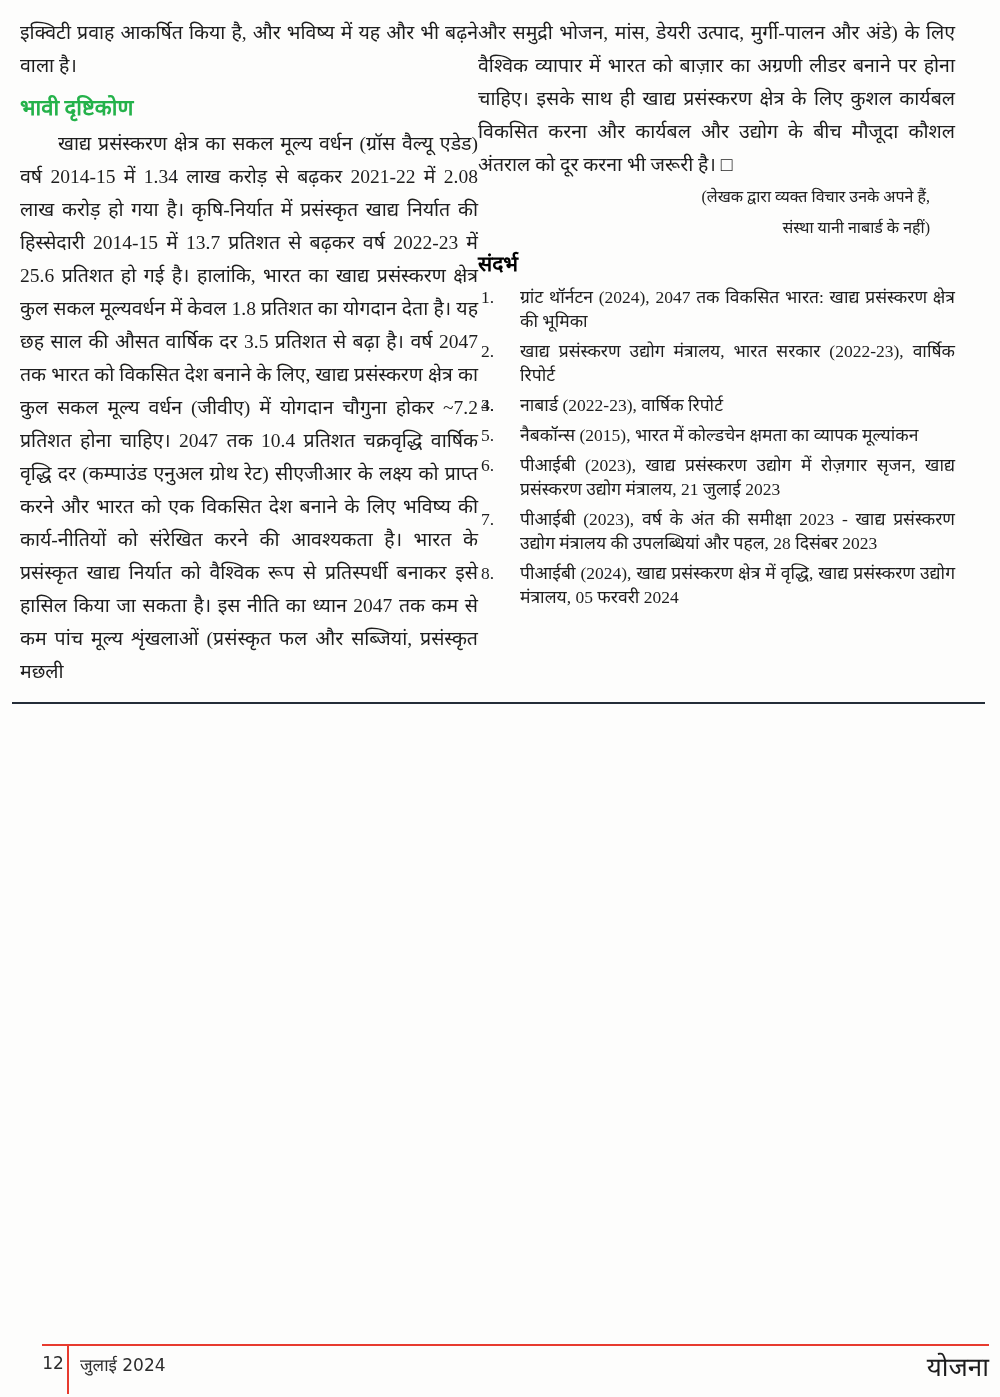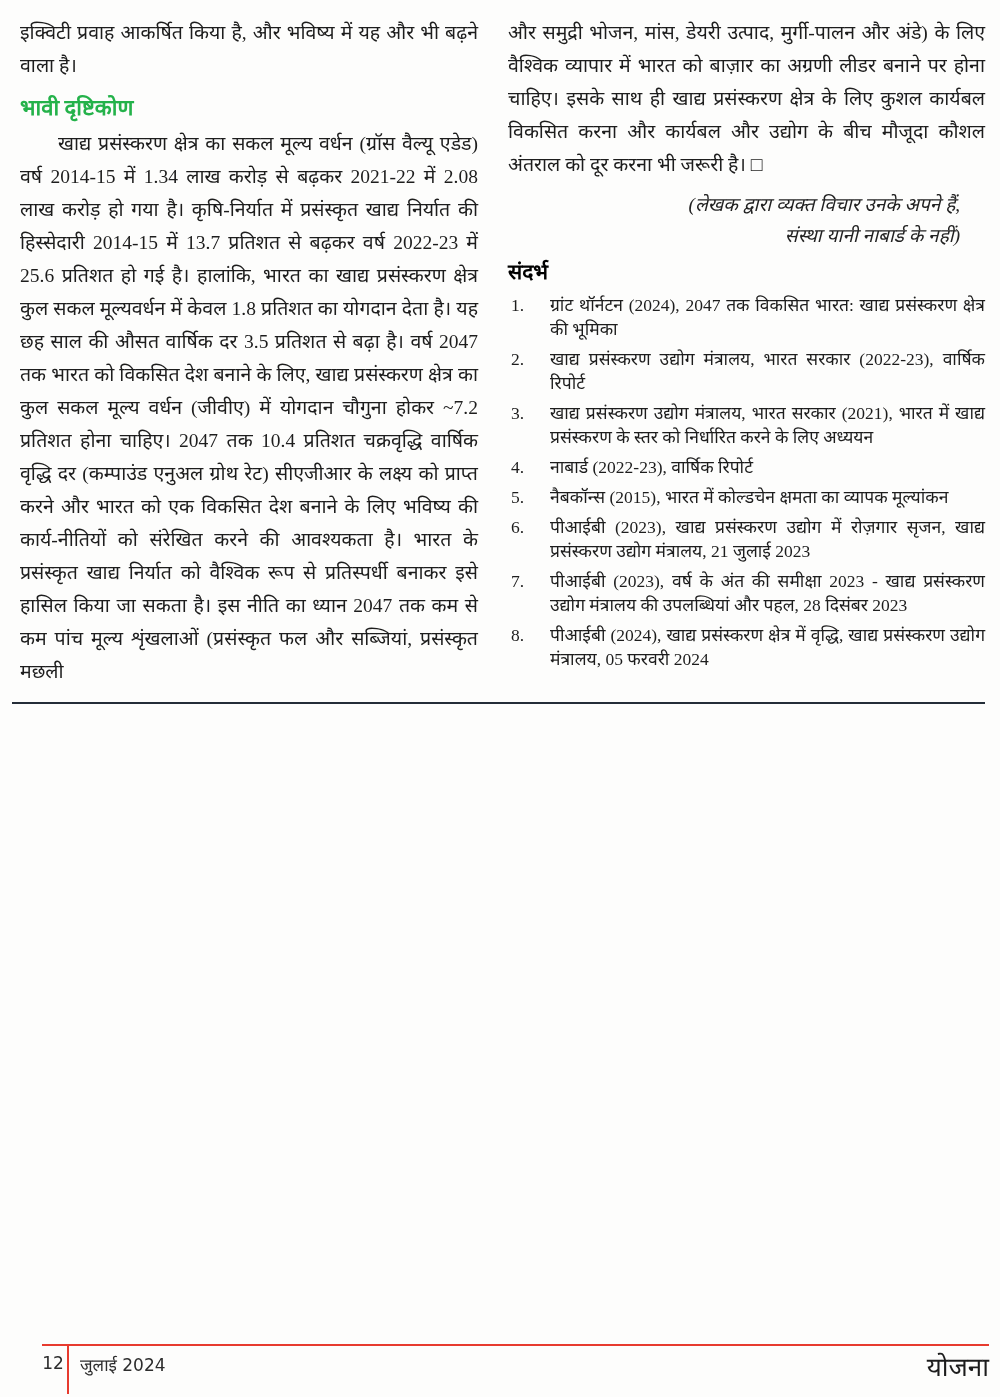--- a/index.html
+++ b/index.html
@@ -9,21 +9,20 @@
     margin:0 auto;
     background:#fdfdfc;
     overflow:hidden;
     font-family:"Liberation Serif","DejaVu Serif",serif;
     color:#1e1e1e;
   }
   .content{
     position:relative;
     display:flex;
     padding:16px 15px 0 20px;
-    gap:30px;
   }
   .col-left{width:458px;}
   .col-right{width:477px;}
 
   .body-text{
     margin:0;
     font-size:19.5px;
     line-height:33px;
     text-align:justify;
     text-align-last:left;
@@ -32,24 +31,23 @@
   .body-text.indent{text-indent:38px;}
 
   .green-heading{
     margin:11px 0 4px 0;
     font-size:22px;
     font-weight:bold;
     line-height:30px;
   }
 
   .credit{
-    margin:8px 25px 6px 0;
-    font-size:19px;
+    margin:0 25px 6px 0;
+    font-size:16px;
     line-height:31px;
-    font-style:italic;
     text-align:right;
     color:#222;
   }
 
   .refs-heading{
     margin:6px 0 6px 0;
     font-size:21px;
   }
 
   .refs{
@@ -126,21 +124,21 @@
       <p class="body-text indent">खाद्य प्रसंस्करण क्षेत्र का सकल मूल्य वर्धन (ग्रॉस वैल्यू एडेड) वर्ष 2014-15 में 1.34 लाख करोड़ से बढ़कर 2021-22 में 2.08 लाख करोड़ हो गया है। कृषि-निर्यात में प्रसंस्कृत खाद्य निर्यात की हिस्सेदारी 2014-15 में 13.7 प्रतिशत से बढ़कर वर्ष 2022-23 में 25.6 प्रतिशत हो गई है। हालांकि, भारत का खाद्य प्रसंस्करण क्षेत्र कुल सकल मूल्यवर्धन में केवल 1.8 प्रतिशत का योगदान देता है। यह छह साल की औसत वार्षिक दर 3.5 प्रतिशत से बढ़ा है। वर्ष 2047 तक भारत को विकसित देश बनाने के लिए, खाद्य प्रसंस्करण क्षेत्र का कुल सकल मूल्य वर्धन (जीवीए) में योगदान चौगुना होकर ~7.2 प्रतिशत होना चाहिए। 2047 तक 10.4 प्रतिशत चक्रवृद्धि वार्षिक वृद्धि दर (कम्पाउंड एनुअल ग्रोथ रेट) सीएजीआर के लक्ष्य को प्राप्त करने और भारत को एक विकसित देश बनाने के लिए भविष्य की कार्य-नीतियों को संरेखित करने की आवश्यकता है। भारत के प्रसंस्कृत खाद्य निर्यात को वैश्विक रूप से प्रतिस्पर्धी बनाकर इसे हासिल किया जा सकता है। इस नीति का ध्यान 2047 तक कम से कम पांच मूल्य शृंखलाओं (प्रसंस्कृत फल और सब्जियां, प्रसंस्कृत मछली</p>
     </div>
 
     <div class="col-right">
       <p class="body-text"><span>और समुद्री भोजन, मांस, डेयरी उत्पाद, मुर्गी-पालन और अंडे) के लिए वैश्विक व्यापार में भारत को बाज़ार का अग्रणी लीडर बनाने पर होना चाहिए। इसके साथ ही खाद्य प्रसंस्करण क्षेत्र के लिए कुशल कार्यबल विकसित करना और कार्यबल और उद्योग के बीच मौजूदा कौशल अंतराल को दूर करना भी जरूरी है।</span> <span class="endmark">□</span></p>
       <p class="credit"><span>(लेखक द्वारा व्यक्त विचार उनके अपने हैं,</span><br><span>संस्था यानी नाबार्ड के नहीं)</span></p>
       <h2 class="green-heading refs-heading" style="color:#000000;">संदर्भ</h2>
       <ol class="refs">
         <li><span class="ref-num">1.</span><span>ग्रांट थॉर्नटन (2024), 2047 तक विकसित भारत: खाद्य प्रसंस्करण क्षेत्र की भूमिका</span></li>
         <li><span class="ref-num">2.</span><span>खाद्य प्रसंस्करण उद्योग मंत्रालय, भारत सरकार (2022-23), वार्षिक रिपोर्ट</span></li>
-        <li><span class="ref-num">3.</span><span>खाद्य प्रसंस्करण उद्योग मंत्रालय, भारत सरकार (2021), भारत में खाद्य प्रसंस्करण के स्तर को निर्धारित करने के लिए अध्ययन</span></li>
+        <li><span class="ref-num">3.</span></li>
         <li><span class="ref-num">4.</span><span>नाबार्ड (2022-23), वार्षिक रिपोर्ट</span></li>
         <li><span class="ref-num">5.</span><span>नैबकॉन्स (2015), भारत में कोल्डचेन क्षमता का व्यापक मूल्यांकन</span></li>
         <li><span class="ref-num">6.</span><span>पीआईबी (2023), खाद्य प्रसंस्करण उद्योग में रोज़गार सृजन, खाद्य प्रसंस्करण उद्योग मंत्रालय, 21 जुलाई 2023</span></li>
         <li><span class="ref-num">7.</span><span>पीआईबी (2023), वर्ष के अंत की समीक्षा 2023 - खाद्य प्रसंस्करण उद्योग मंत्रालय की उपलब्धियां और पहल, 28 दिसंबर 2023</span></li>
         <li><span class="ref-num">8.</span><span>पीआईबी (2024), खाद्य प्रसंस्करण क्षेत्र में वृद्धि, खाद्य प्रसंस्करण उद्योग मंत्रालय, 05 फरवरी 2024</span></li>
       </ol>
     </div>
 
   </div>
 

